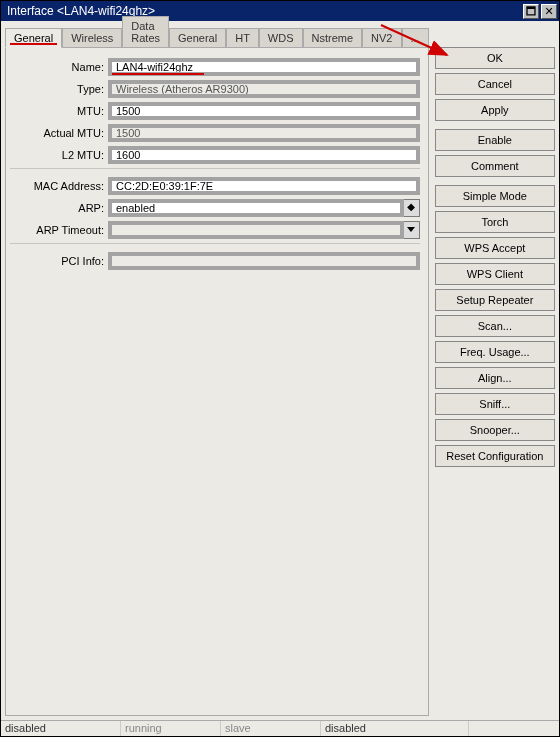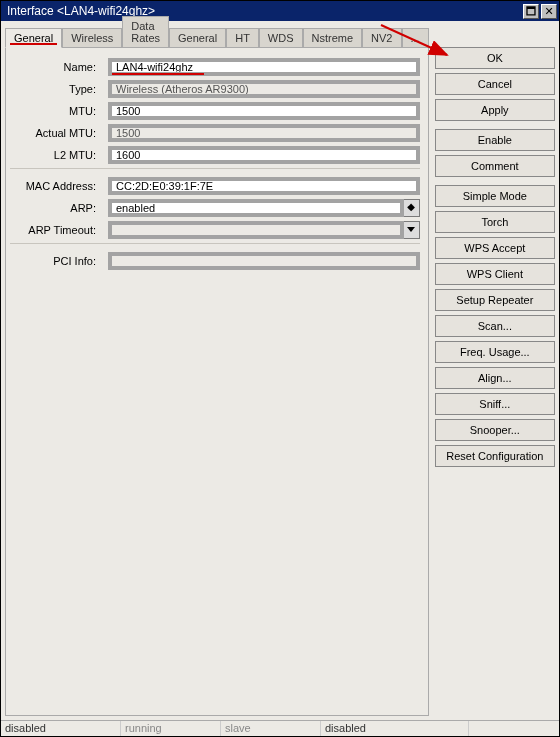--- a/index.html
+++ b/index.html
@@ -92,21 +92,21 @@
     background: #eceae5;
   }
   .field-row {
     display: flex;
     align-items: center;
     margin-bottom: 4px;
   }
   .field-label {
     width: 98px;
     text-align: right;
-    padding-right: 12px;
+    padding-right: 4px;
     color: #000;
     font-size: 11px;
   }
   .field-input {
     flex: 1;
     height: 18px;
     border: 4px solid #a3a3a3;
     background: #fff;
     padding: 0 4px;
     font-family: inherit;

